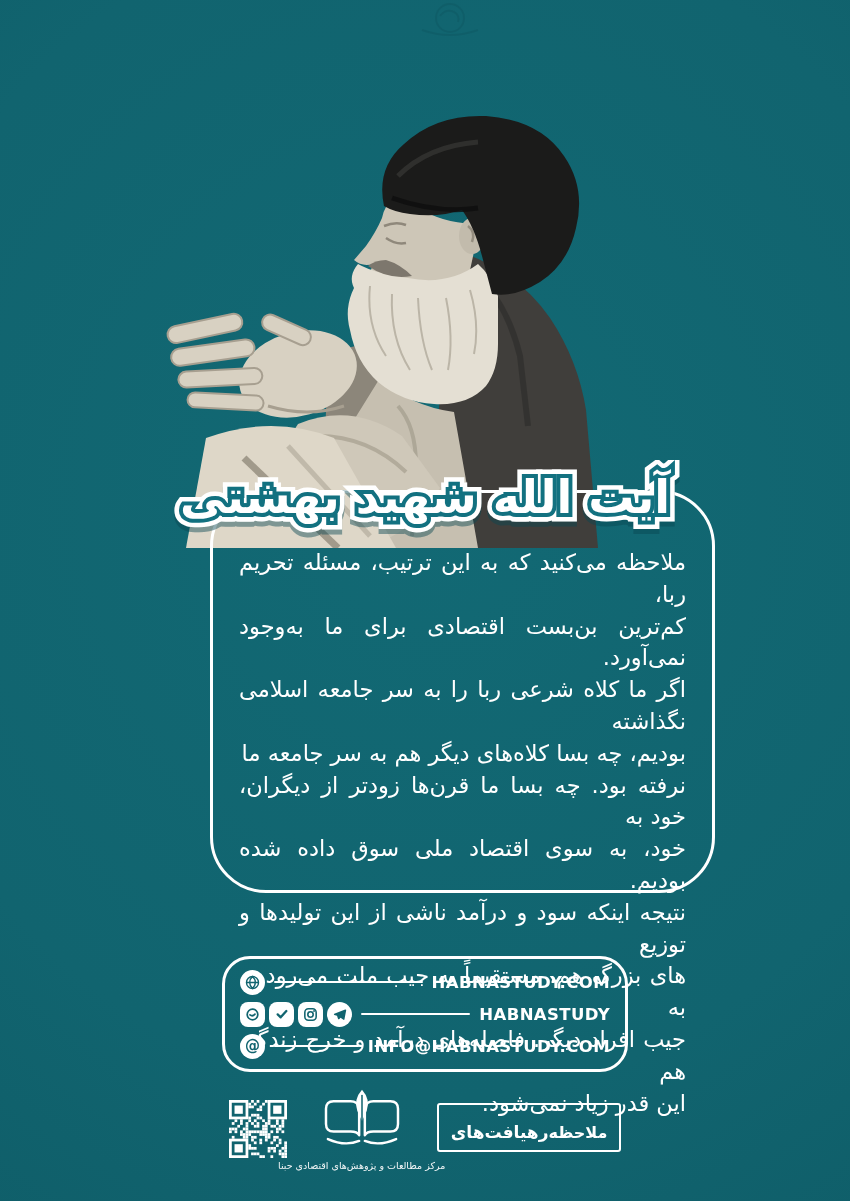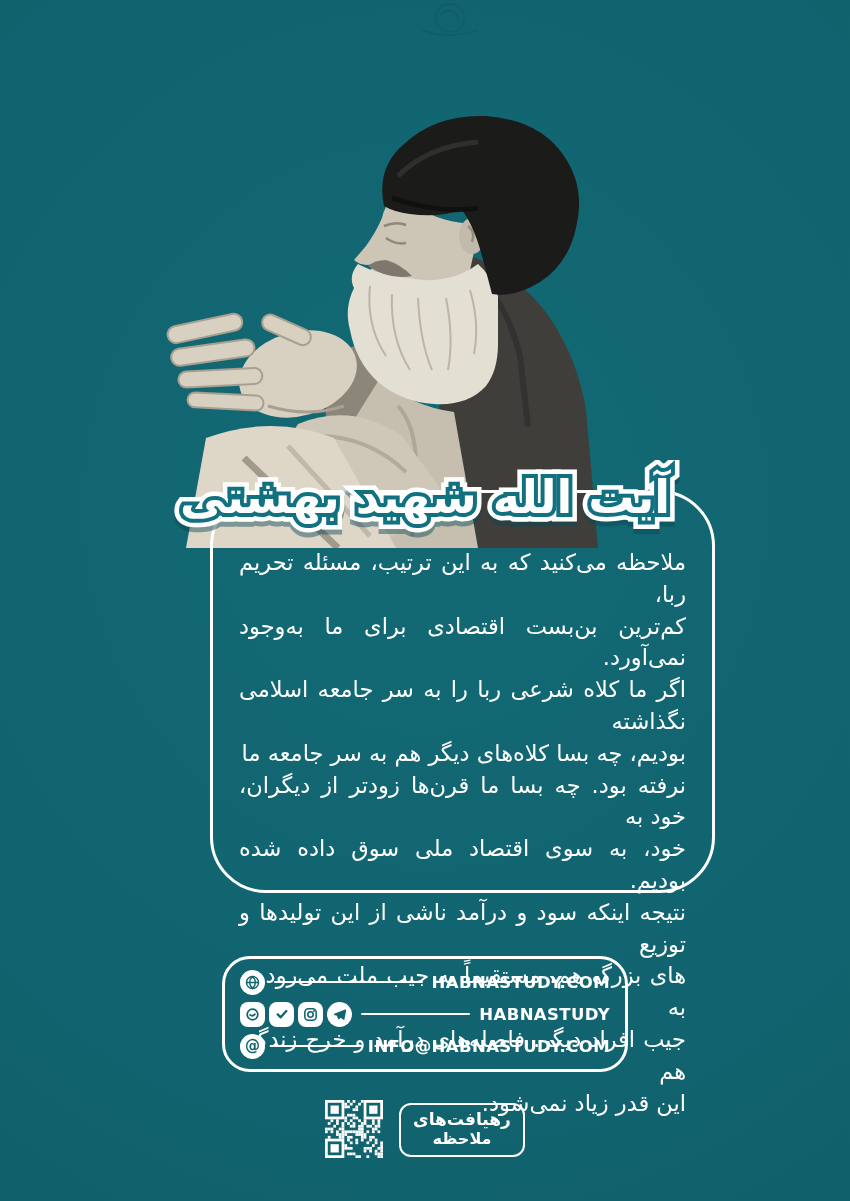--- a/index.html
+++ b/index.html
@@ -39,22 +39,22 @@
   .cline{flex:1 1 auto;height:2.6px;background:#ffffff;border-radius:2px}
   .cval{flex:0 0 auto;color:#ffffff;font-weight:bold;font-size:16.5px;letter-spacing:.4px;white-space:nowrap}
   .cval.phone{font-size:19px;letter-spacing:1px;direction:rtl}
   .at-glyph{color:#11646f;font-weight:bold;font-size:15px;line-height:1}
   
   .footer{position:absolute;left:0;top:1086px;width:850px;display:flex;
     justify-content:center;align-items:flex-start;gap:16px;z-index:4}
   .qr-wrap{margin-top:14px}
   .booklogo{display:flex;flex-direction:column;align-items:center;width:118px}
   .book-caption{color:#ffffff;font-size:9.5px;margin-top:2px;white-space:nowrap;direction:rtl;opacity:.95}
-  .wordmark{margin-top:17px;border:2.5px solid #ffffff;border-radius:12px;
-    padding:5px 12px 7px;display:flex;flex-direction:column;align-items:center;line-height:1.15}
+  .wordmark{margin-top:17px;border:2.5px solid #ffffff;border-radius:3px;
+    padding:18px 12px 7px;display:flex;flex-direction:row;align-items:center;line-height:1.15}
   .wm1{color:#ffffff;font-weight:bold;font-size:17px;direction:rtl;letter-spacing:1px}
   .wm2{color:#ffffff;font-weight:bold;font-size:16px;direction:rtl;letter-spacing:3px}
 </style>
 </head>
 <body>
 
 <div class="poster">
 
   <svg class="seal" width="80" height="46" viewBox="0 0 80 46">
     <g fill="none" stroke="#063d46" stroke-width="2" opacity=".55">
@@ -314,20 +314,31 @@
           <rect x="19" y="19" width="1" height="1" fill="#fff"></rect>
           <rect x="20" y="19" width="1" height="1" fill="#fff"></rect>
           <rect x="11" y="20" width="1" height="1" fill="#fff"></rect>
           <rect x="12" y="20" width="1" height="1" fill="#fff"></rect>
           <rect x="15" y="20" width="1" height="1" fill="#fff"></rect>
           <rect x="19" y="20" width="1" height="1" fill="#fff"></rect>
           <rect x="20" y="20" width="1" height="1" fill="#fff"></rect>
         </svg>
     </div>
 
+    <div class="booklogo">
+      <svg width="92" height="72" viewBox="0 0 92 76" fill="none" stroke="#ffffff" stroke-width="2.6" stroke-linecap="round" stroke-linejoin="round">
+        <path d="M8 24 Q8 16 16 16 L34 16 Q41 16 43 22 L43 52 Q41 48 34 48 L16 48 Q8 48 8 40 Z"></path>
+        <path d="M84 24 Q84 16 76 16 L58 16 Q51 16 49 22 L49 52 Q51 48 58 48 L76 48 Q84 48 84 40 Z"></path>
+        <path d="M46 4 Q37 14 41 26 Q44 33 46 37 Q48 33 51 26 Q55 14 46 4 Z" fill="#ffffff" stroke="none"></path>
+        <path d="M46 10 L46 37" stroke="#11646f" stroke-width="1.6"></path>
+        <path d="M10 56 Q28 64 43 58"></path>
+        <path d="M82 56 Q64 64 49 58"></path>
+      </svg>
+      <div class="book-caption">مرکز مطالعات و پژوهش‌های اقتصادی حبنا</div>
+    </div>
 
     <div class="wordmark">
       <span class="wm1">رهیافت‌های</span>
       <span class="wm2">ملاحظه</span>
     </div>
   </div>
 
 </div>
 
 </body></html>

